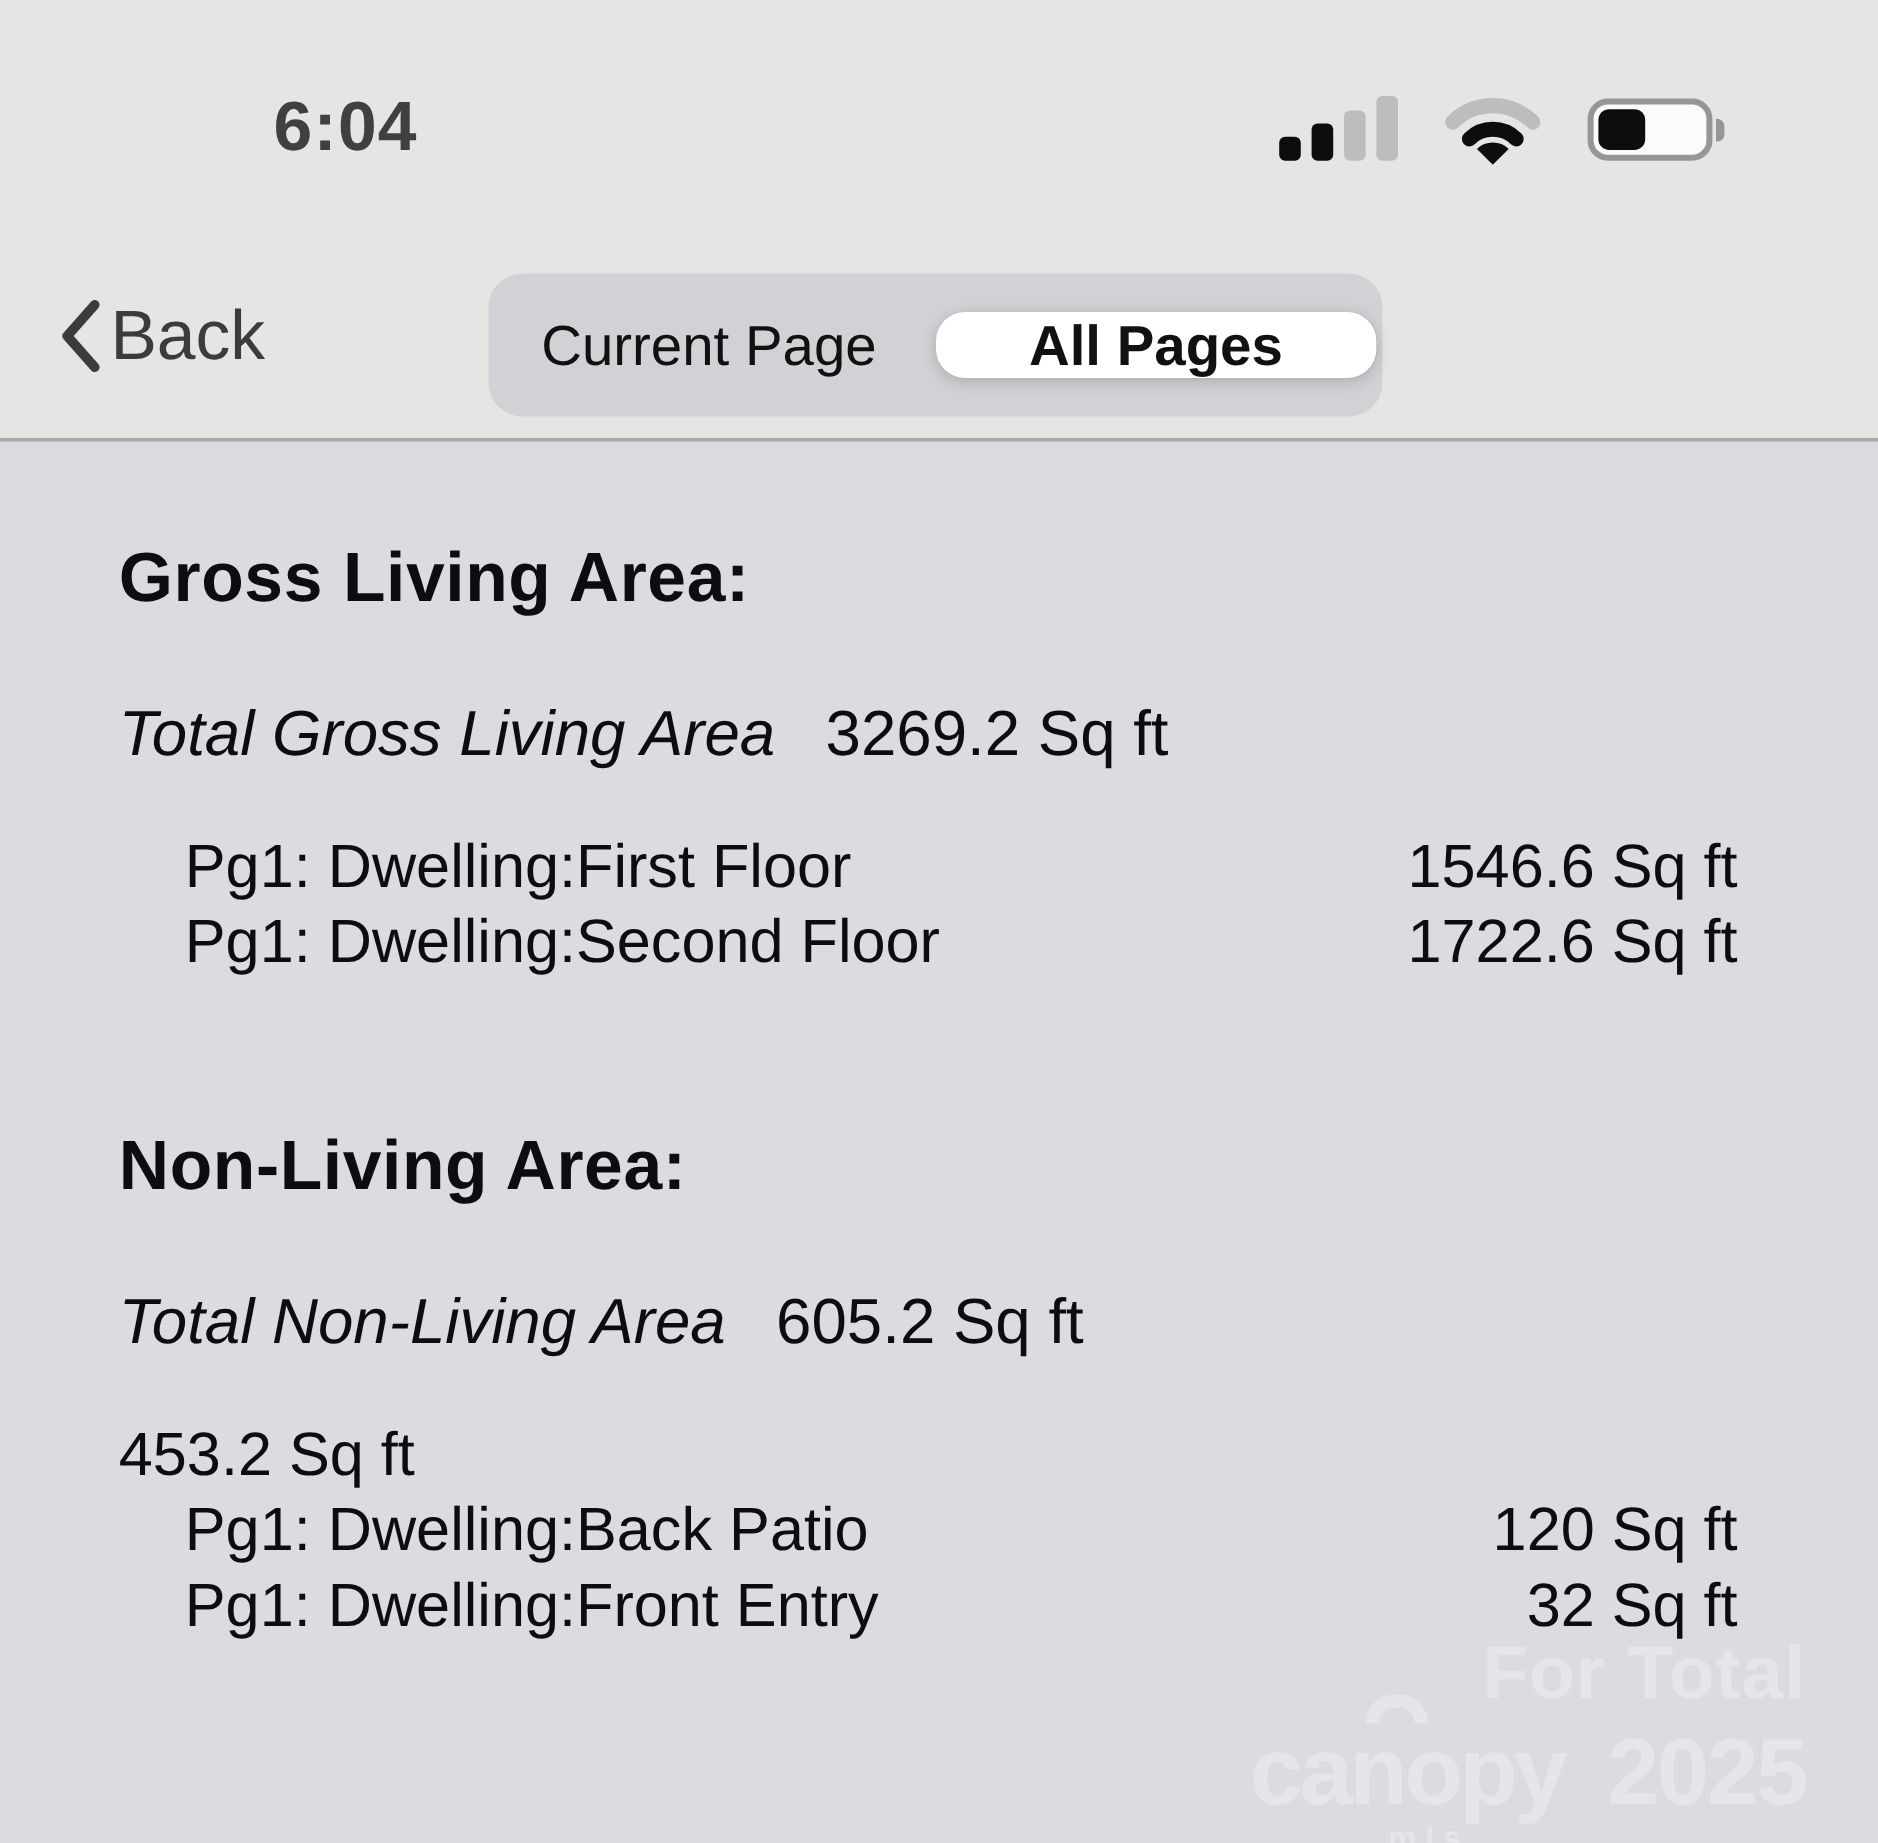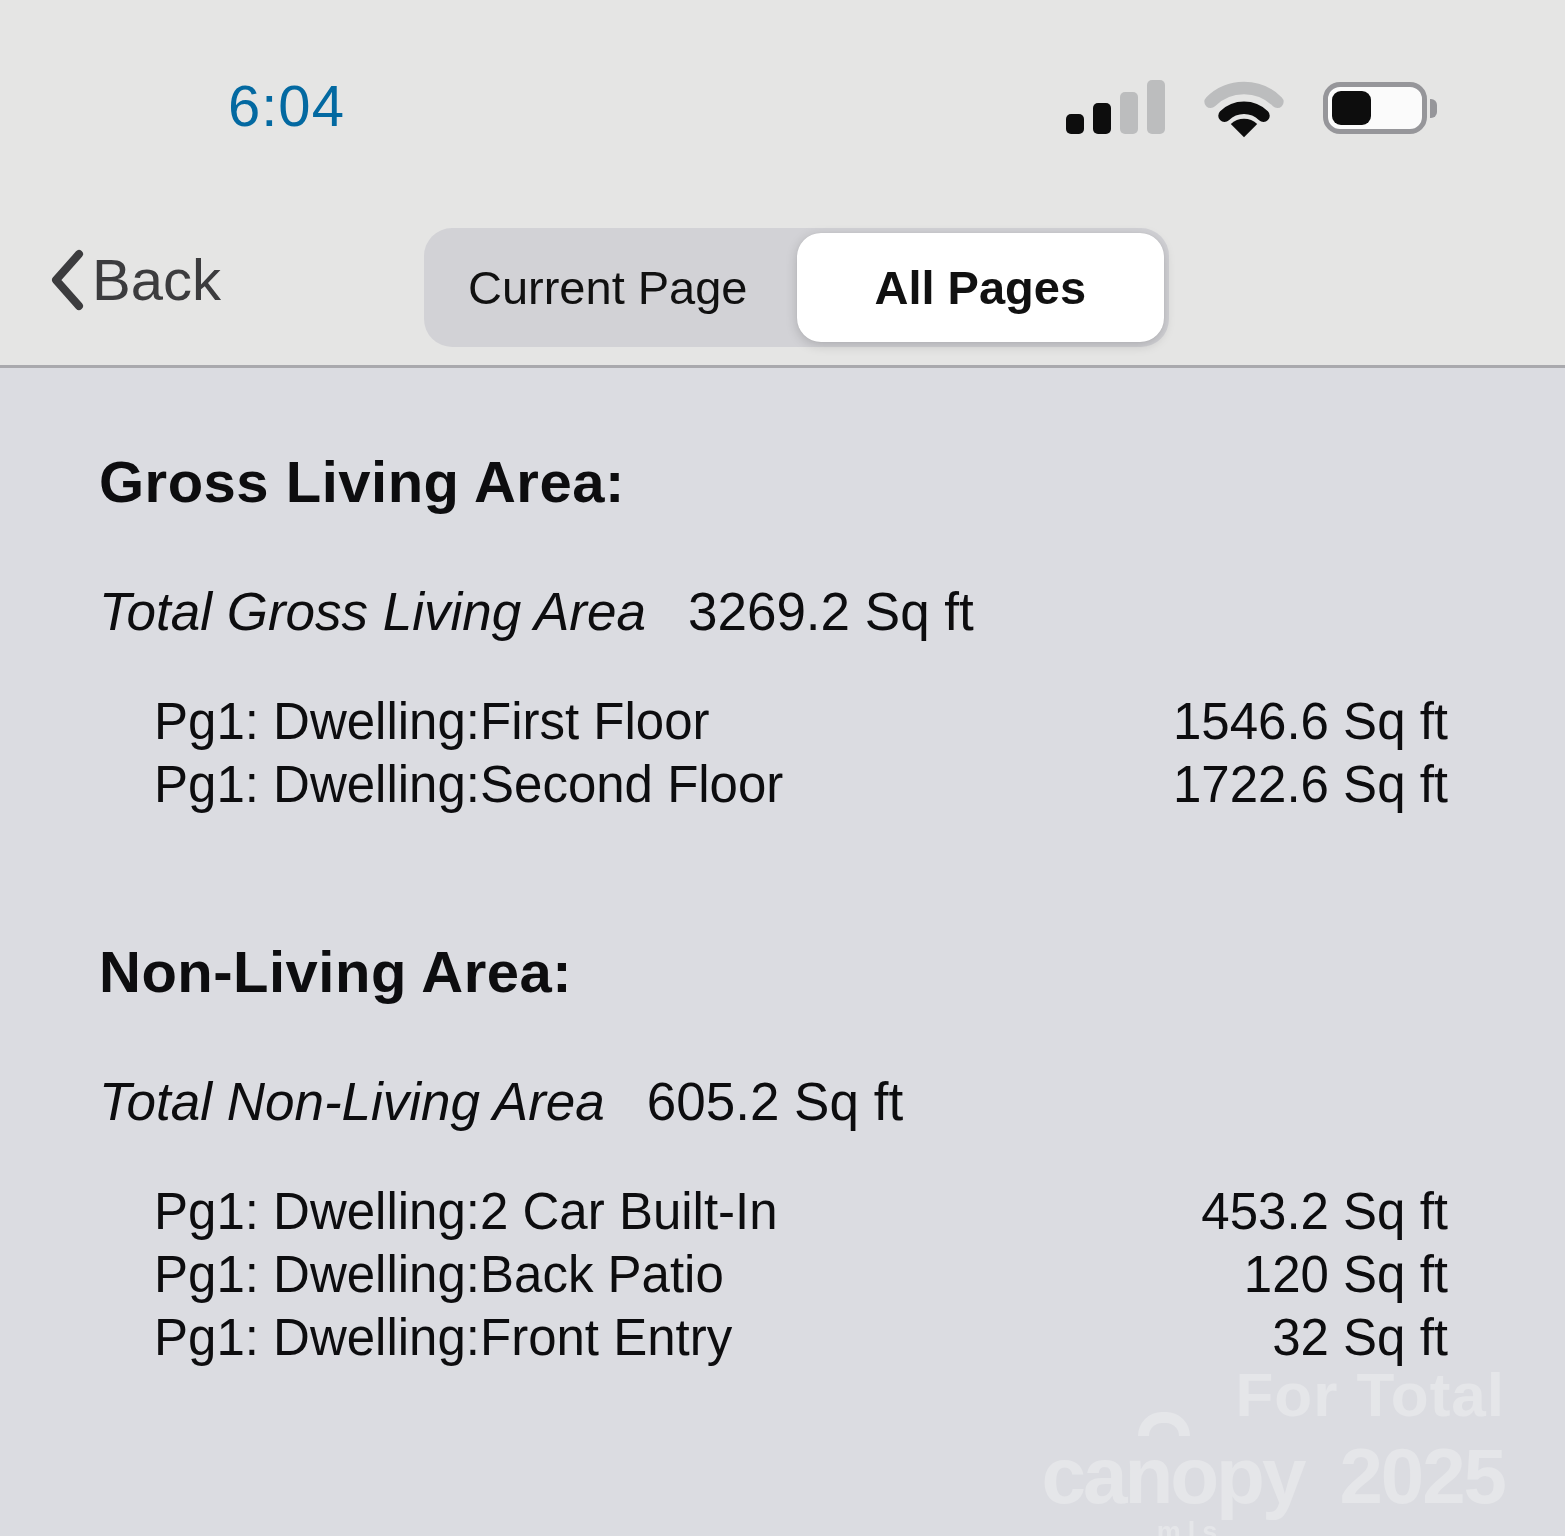--- a/index.html
+++ b/index.html
@@ -12,21 +12,21 @@
     position:relative; width:1565px; height:1536px;
     background:#dbdce1; overflow:hidden;
   }
   
   .header {
     position:absolute; top:0; left:0; right:0; height:368px;
     background:#e5e5e4; border-bottom:3px solid #a9a9ad; box-sizing:border-box;
   }
   .time {
     position:absolute; left:228px; top:72px;
-    font-size:58px; font-weight:400; color:#0369a1; letter-spacing:1px;
+    font-size:58px; font-weight:700; color:#404040; letter-spacing:1px;
   }
   .status-icons {
     position:absolute; right:128px; top:78px;
     display:flex; align-items:flex-end; gap:36px; height:58px;
   }
   .signal { display:flex; align-items:flex-end; gap:9px; height:54px; padding-bottom:2px; }
   .sig-bar { width:18px; background:#bcbdbe; border-radius:5px; }
   .sig-bar.on { background:#0d0d0d; }
   .sig-1{height:20px;} .sig-2{height:31px;} .sig-3{height:42px;} .sig-4{height:54px;}
   .wifi { width:86px; height:64px; margin-bottom:-2px; }
@@ -41,22 +41,22 @@
     border-radius:0 6px 6px 0; margin-left:3px;
   }
   
   .back-btn {
     position:absolute; left:50px; top:246px;
     display:flex; align-items:center; gap:8px;
     color:#3c3c3e; font-size:58px; cursor:pointer;
   }
   .chevron { width:34px; height:62px; }
   .segmented {
-    position:absolute; left:424px; top:228px; width:745px; height:119px;
-    background:#d2d2d6; border-radius:28px; display:flex; box-sizing:border-box;
+    position:absolute; left:407px; top:228px; width:745px; height:119px;
+    background:#d2d2d6; border-radius:28px; display:flex; box-sizing:border-box;align-items:center;
   }
   .segment {
     flex:1; display:flex; align-items:center; justify-content:center;
     font-size:47px; font-weight:500; color:#111; cursor:pointer;
     border-radius:24px;
   }
   .segment.selected {
     background:#ffffff; margin:5px; font-weight:600;
     box-shadow:0 3px 12px rgba(0,0,0,0.18), 0 0 1px rgba(0,0,0,0.1);
   }
@@ -165,21 +165,20 @@
     </div>
 
     <div class="section">
       <h2 class="section-heading">Non-Living Area:</h2>
       <div class="total-row">
         <span class="total-label">Total Non-Living Area</span>
         <span class="total-value">605.2 Sq ft</span>
       </div>
       <div class="detail-rows">
         <div class="detail-row">
-          <span class="detail-label">Pg1: Dwelling:2 Car Built-In</span>
           <span class="detail-value">453.2 Sq ft</span>
         </div>
         <div class="detail-row">
           <span class="detail-label">Pg1: Dwelling:Back Patio</span>
           <span class="detail-value">120 Sq ft</span>
         </div>
         <div class="detail-row">
           <span class="detail-label">Pg1: Dwelling:Front Entry</span>
           <span class="detail-value">32 Sq ft</span>
         </div>

